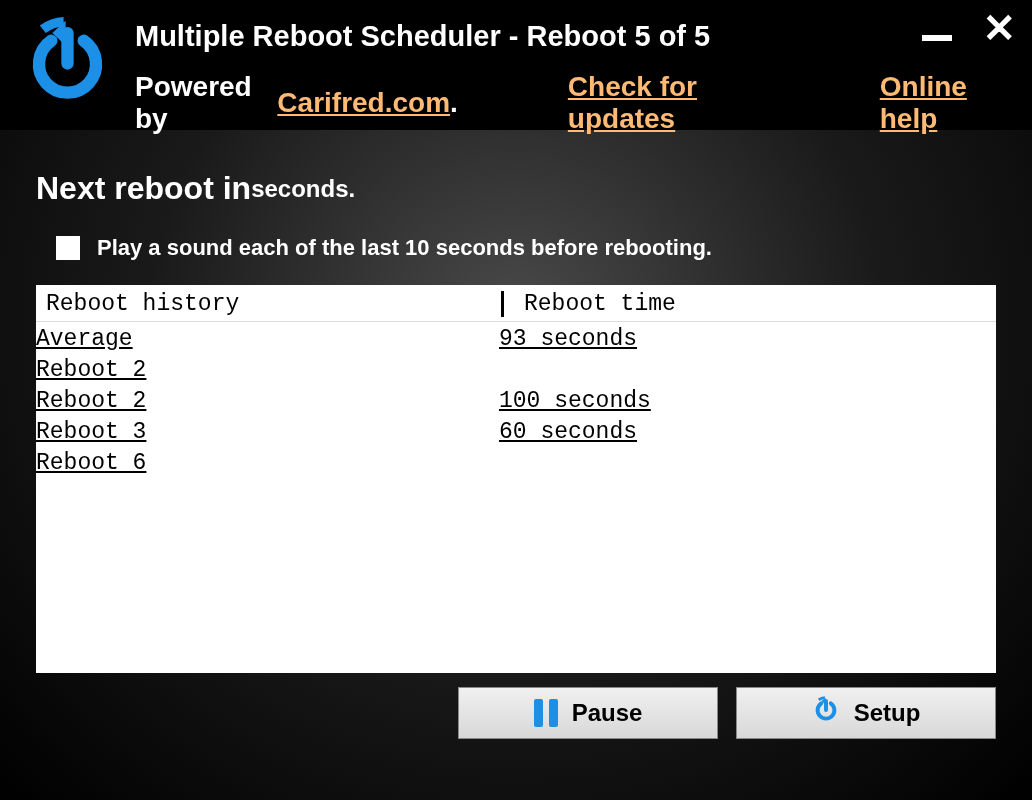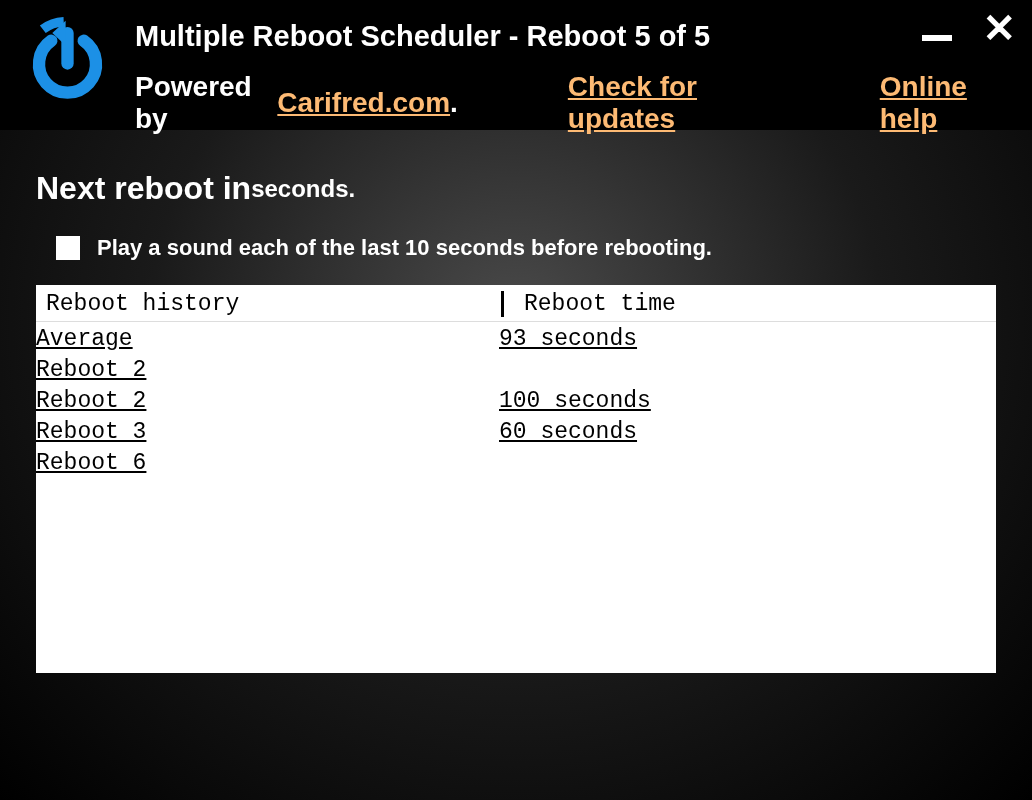--- a/index.html
+++ b/index.html
@@ -243,14 +243,34 @@
       <div class="history-row">
         <div class="col1">Reboot 3</div>
         <div class="col2">60 seconds</div>
       </div>
       <div class="history-row">
         <div class="col1">Reboot 6</div>
       </div>
     </div>
   </div>
 
+  <div class="button-row">
+    <div class="btn">
+      <span class="pause-glyph">
+          <span></span>
+          <span></span>
+        </span>
+      <span>Pause</span>
+    </div>
+    <div class="btn">
+      <span>
+        <svg width="28" height="28" viewBox="0 0 100 100">
+          <path d="M50 18 L50 50" stroke="#1c90e6" stroke-width="14" stroke-linecap="round" fill="none"></path>
+          <path d="M33 26 A30 30 0 1 0 67 26" stroke="#1c90e6" stroke-width="14" fill="none" stroke-linecap="round"></path>
+          <path d="M48 5 L34 18 L48 31" fill="#1c90e6"></path>
+          <path d="M24 14 A38 38 0 0 1 46 6" stroke="#1c90e6" stroke-width="10" fill="none"></path>
+        </svg>
+      </span>
+      <span>Setup</span>
+    </div>
+  </div>
 
 </div>
 
 </body></html>

